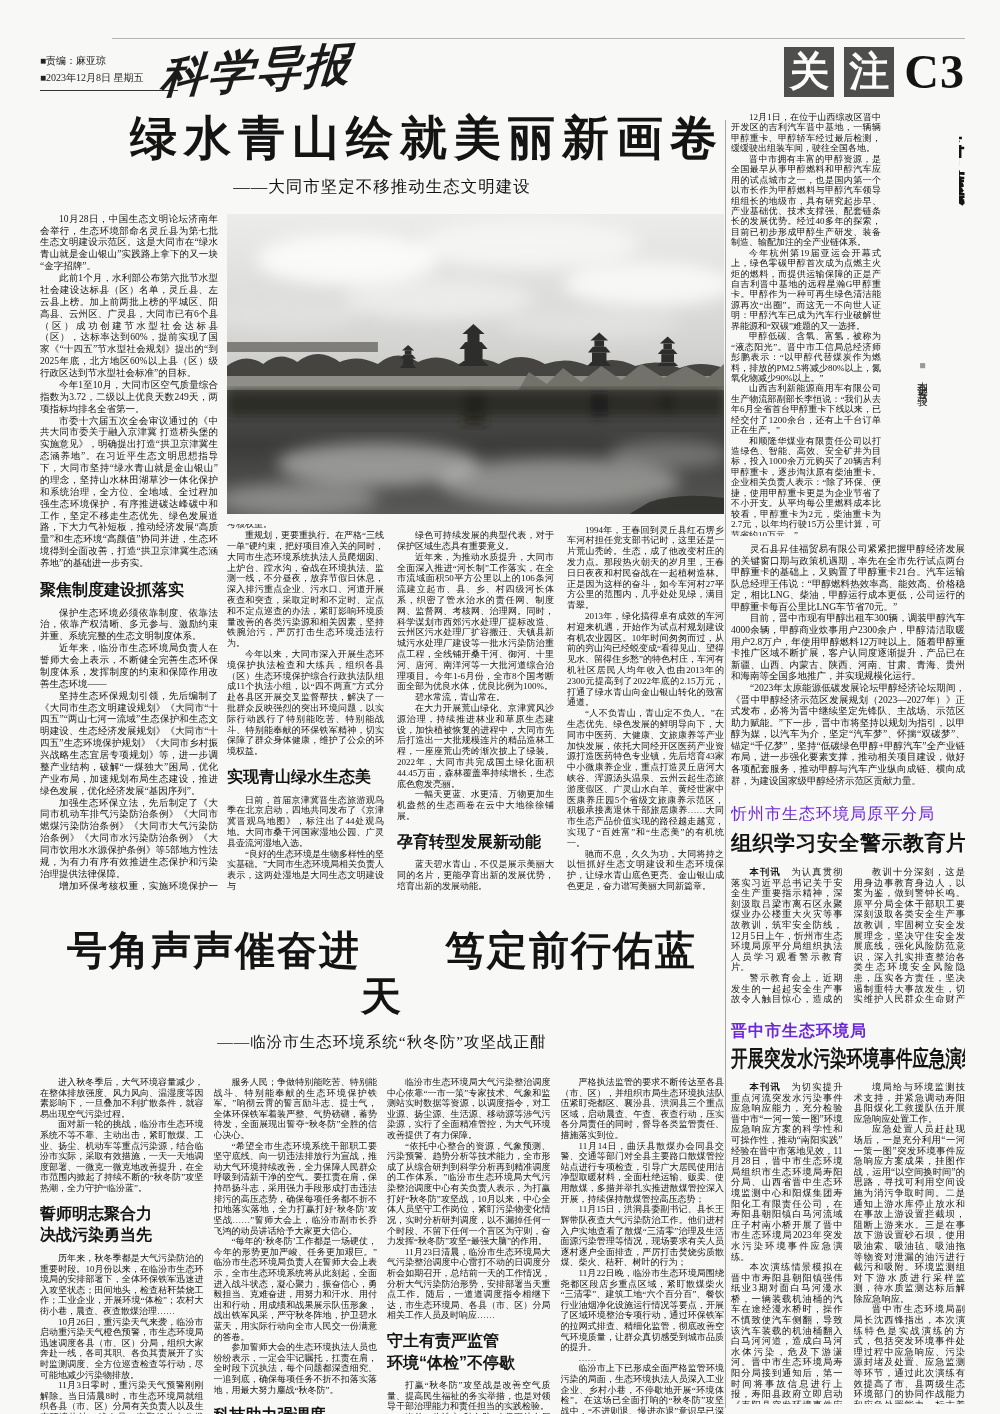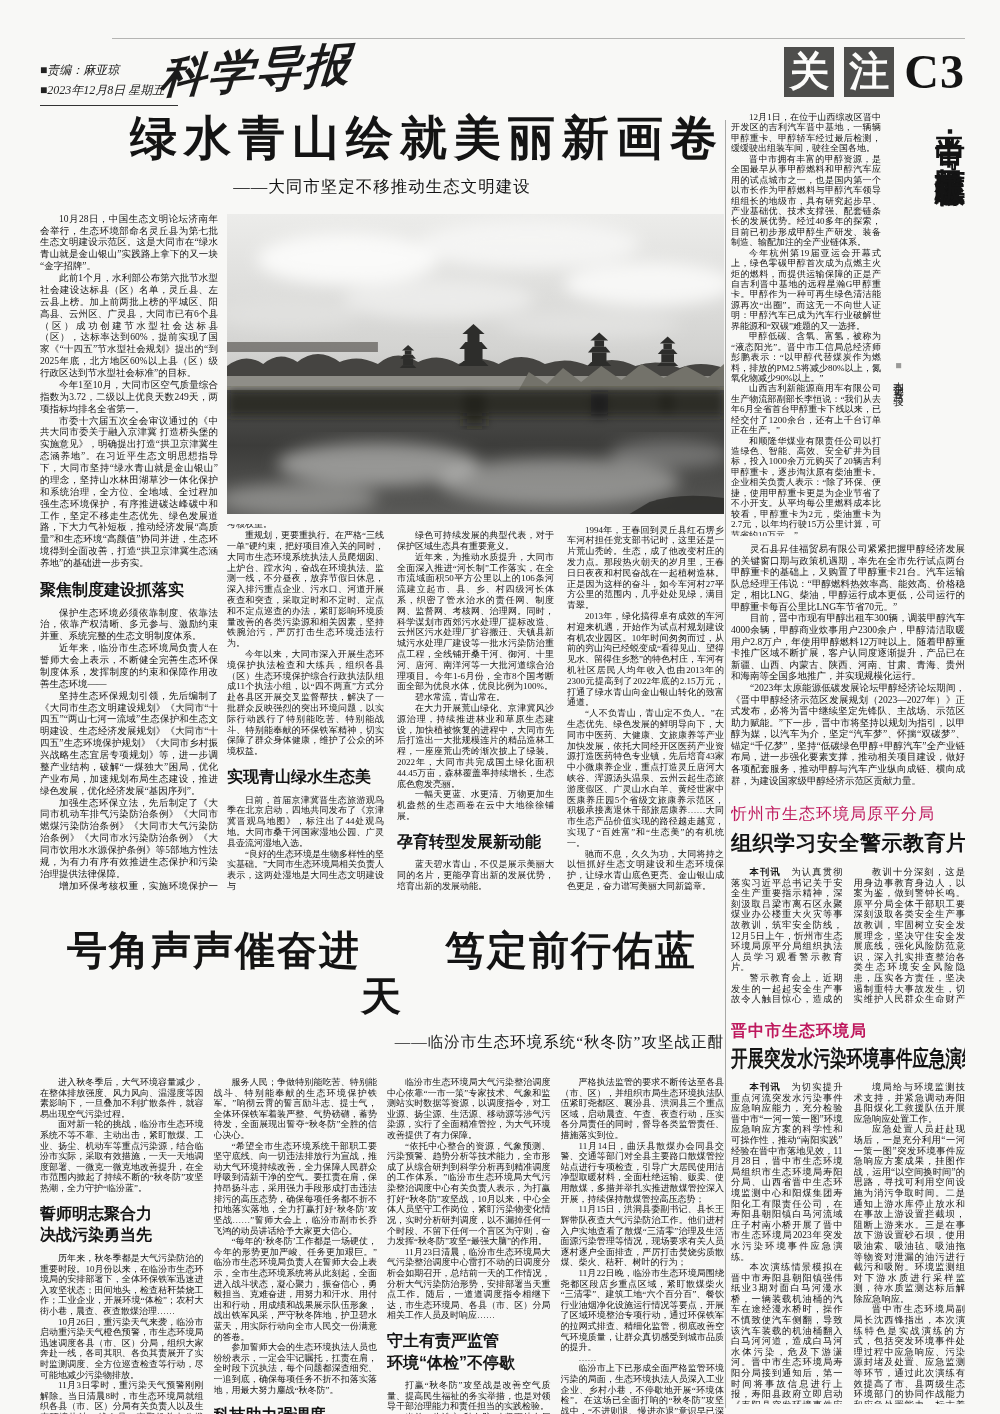--- a/index.html
+++ b/index.html
@@ -2,35 +2,35 @@
 <html lang="zh"><head>
 <meta charset="utf-8">
 <style>
   html,body{margin:0;padding:0;}
   body{width:1000px;height:1414px;background:#efefed;font-family:"Liberation Serif","DejaVu Serif",serif;color:#141414;}
   .page{position:relative;width:1000px;height:1414px;background:#f8f8f6;overflow:hidden;}
 
   
   .masthead{position:absolute;top:36px;left:40px;right:35px;height:76px;}
   .mh-topline{position:absolute;top:2px;left:72px;right:0;border-top:1.5px solid #b5b5b3;}
-  .mh-left{position:absolute;left:0;top:24px;font-size:12px;line-height:1.7;color:#222;font-style:italic;}
+  .mh-left{position:absolute;left:0;top:16px;font-size:10px;line-height:1.7;color:#222;}
   .mh-left .mh-rule{border-bottom:1.5px solid #333;width:138px;margin-top:4px;}
   .mh-logo{position:absolute;left:120px;top:4px;font-size:46px;font-weight:bold;font-style:italic;
            font-family:"DejaVu Serif",serif;transform:rotate(-4deg) skewX(-8deg);letter-spacing:2px;color:#1b1b1b;}
   .mh-right{position:absolute;right:0;top:8px;display:flex;align-items:center;gap:10px;}
   .mh-box{width:50px;height:50px;background:#4e4e4c;color:#fcfcfa;font-family:"Liberation Sans",sans-serif;
           font-weight:bold;font-size:40px;display:flex;align-items:center;justify-content:center;}
   .mh-pageno{font-size:48px;font-weight:bold;font-family:"Liberation Serif",serif;letter-spacing:1px;}
 
   
   .para{margin:0;text-indent:2em;text-align:justify;}
   .subhead{font-family:"Liberation Sans",sans-serif;font-weight:bold;font-size:16px;line-height:1.35;
            margin:9px 0 7px;white-space:pre-line;}
   .byline-line{margin:4px 0 0;text-align:right;font-weight:bold;padding-right:1.5em;text-indent:0;}
-  .kicker{font-family:"Liberation Sans",sans-serif;font-size:16px;color:#be185d;letter-spacing:1px;}
+  .kicker{font-family:"Liberation Sans",sans-serif;font-size:16px;color:#6d28d9;letter-spacing:1px;}
 
   
   .v-divider{position:absolute;left:725px;top:120px;height:1288px;border-left:1px solid #a9a9a7;}
 
   
   .main-article{position:absolute;top:112px;left:40px;width:684px;height:802px;}
   .ma-head{font-family:"Liberation Sans","DejaVu Sans",sans-serif;font-weight:900;font-size:47px;
            letter-spacing:7px;text-align:right;margin:0;line-height:1.1;}
   .ma-sub{text-align:center;font-size:16.5px;margin-top:12px;letter-spacing:1px;}
   .ma-body{display:flex;gap:9px;margin-top:16px;height:678px;font-size:9.5px;line-height:1.25;}
@@ -38,27 +38,27 @@
   .ma-right{flex:1;display:flex;flex-direction:column;}
   .ma-photo{height:300px;background:#dcdcda;}
   .ma-photo svg{display:block;width:100%;height:100%;}
   .ma-cols{display:flex;gap:13px;margin-top:10px;flex:1;overflow:hidden;font-size:9px;line-height:1.2;align-items:flex-end;}
   .ma-col{flex:1;overflow:hidden;}
 
   
   .bottom-article{position:absolute;top:916px;left:40px;width:684px;height:494px;}
   .ba-head{font-family:"Liberation Serif",serif;font-weight:bold;font-size:40px;text-align:center;
            margin:12px;letter-spacing:2px;line-height:1.15;}
-  .ba-sub{text-align:right;font-size:15.5px;margin-top:10px;letter-spacing:1px;}
+  .ba-sub{text-align:center;font-size:15.5px;margin-top:10px;letter-spacing:1px;}
   .ba-cols{display:flex;gap:10px;margin-top:24px;height:388px;overflow:hidden;font-size:9px;line-height:1.18;}
   .ba-col{flex:1;overflow:hidden;}
 
   
   .right-col{position:absolute;top:112px;left:731px;width:234px;height:1298px;overflow:hidden;}
-  .jz-top{display:flex;height:424px;}
+  .jz-top{display:flex;height:424px;gap:24px;}
   .jz-text{width:150px;overflow:hidden;font-size:9px;line-height:1.16;}
   .jz-byline{width:24px;writing-mode:vertical-rl;font-size:10.5px;padding-top:248px;letter-spacing:2px;color:#222;}
   .jz-byline .sq{color:#9a9a98;}
   .jz-title{flex:1;writing-mode:vertical-rl;font-family:"Liberation Serif",serif;font-weight:bold;
             font-size:30px;line-height:1.0;text-align:start;margin-left:6px;letter-spacing:1px;overflow:hidden;}
   .jz-full{margin-top:8px;height:246px;overflow:hidden;font-size:9.5px;line-height:1.22;}
   .xz-kicker{margin-top:14px;}
   .xz-head{font-family:"Liberation Sans",sans-serif;font-weight:800;font-size:21px;margin:4px 0 0;
            letter-spacing:0.5px;white-space:nowrap;}
   .xz-cols{display:flex;gap:11px;margin-top:10px;height:138px;overflow:hidden;font-size:9.3px;line-height:1.14;}

